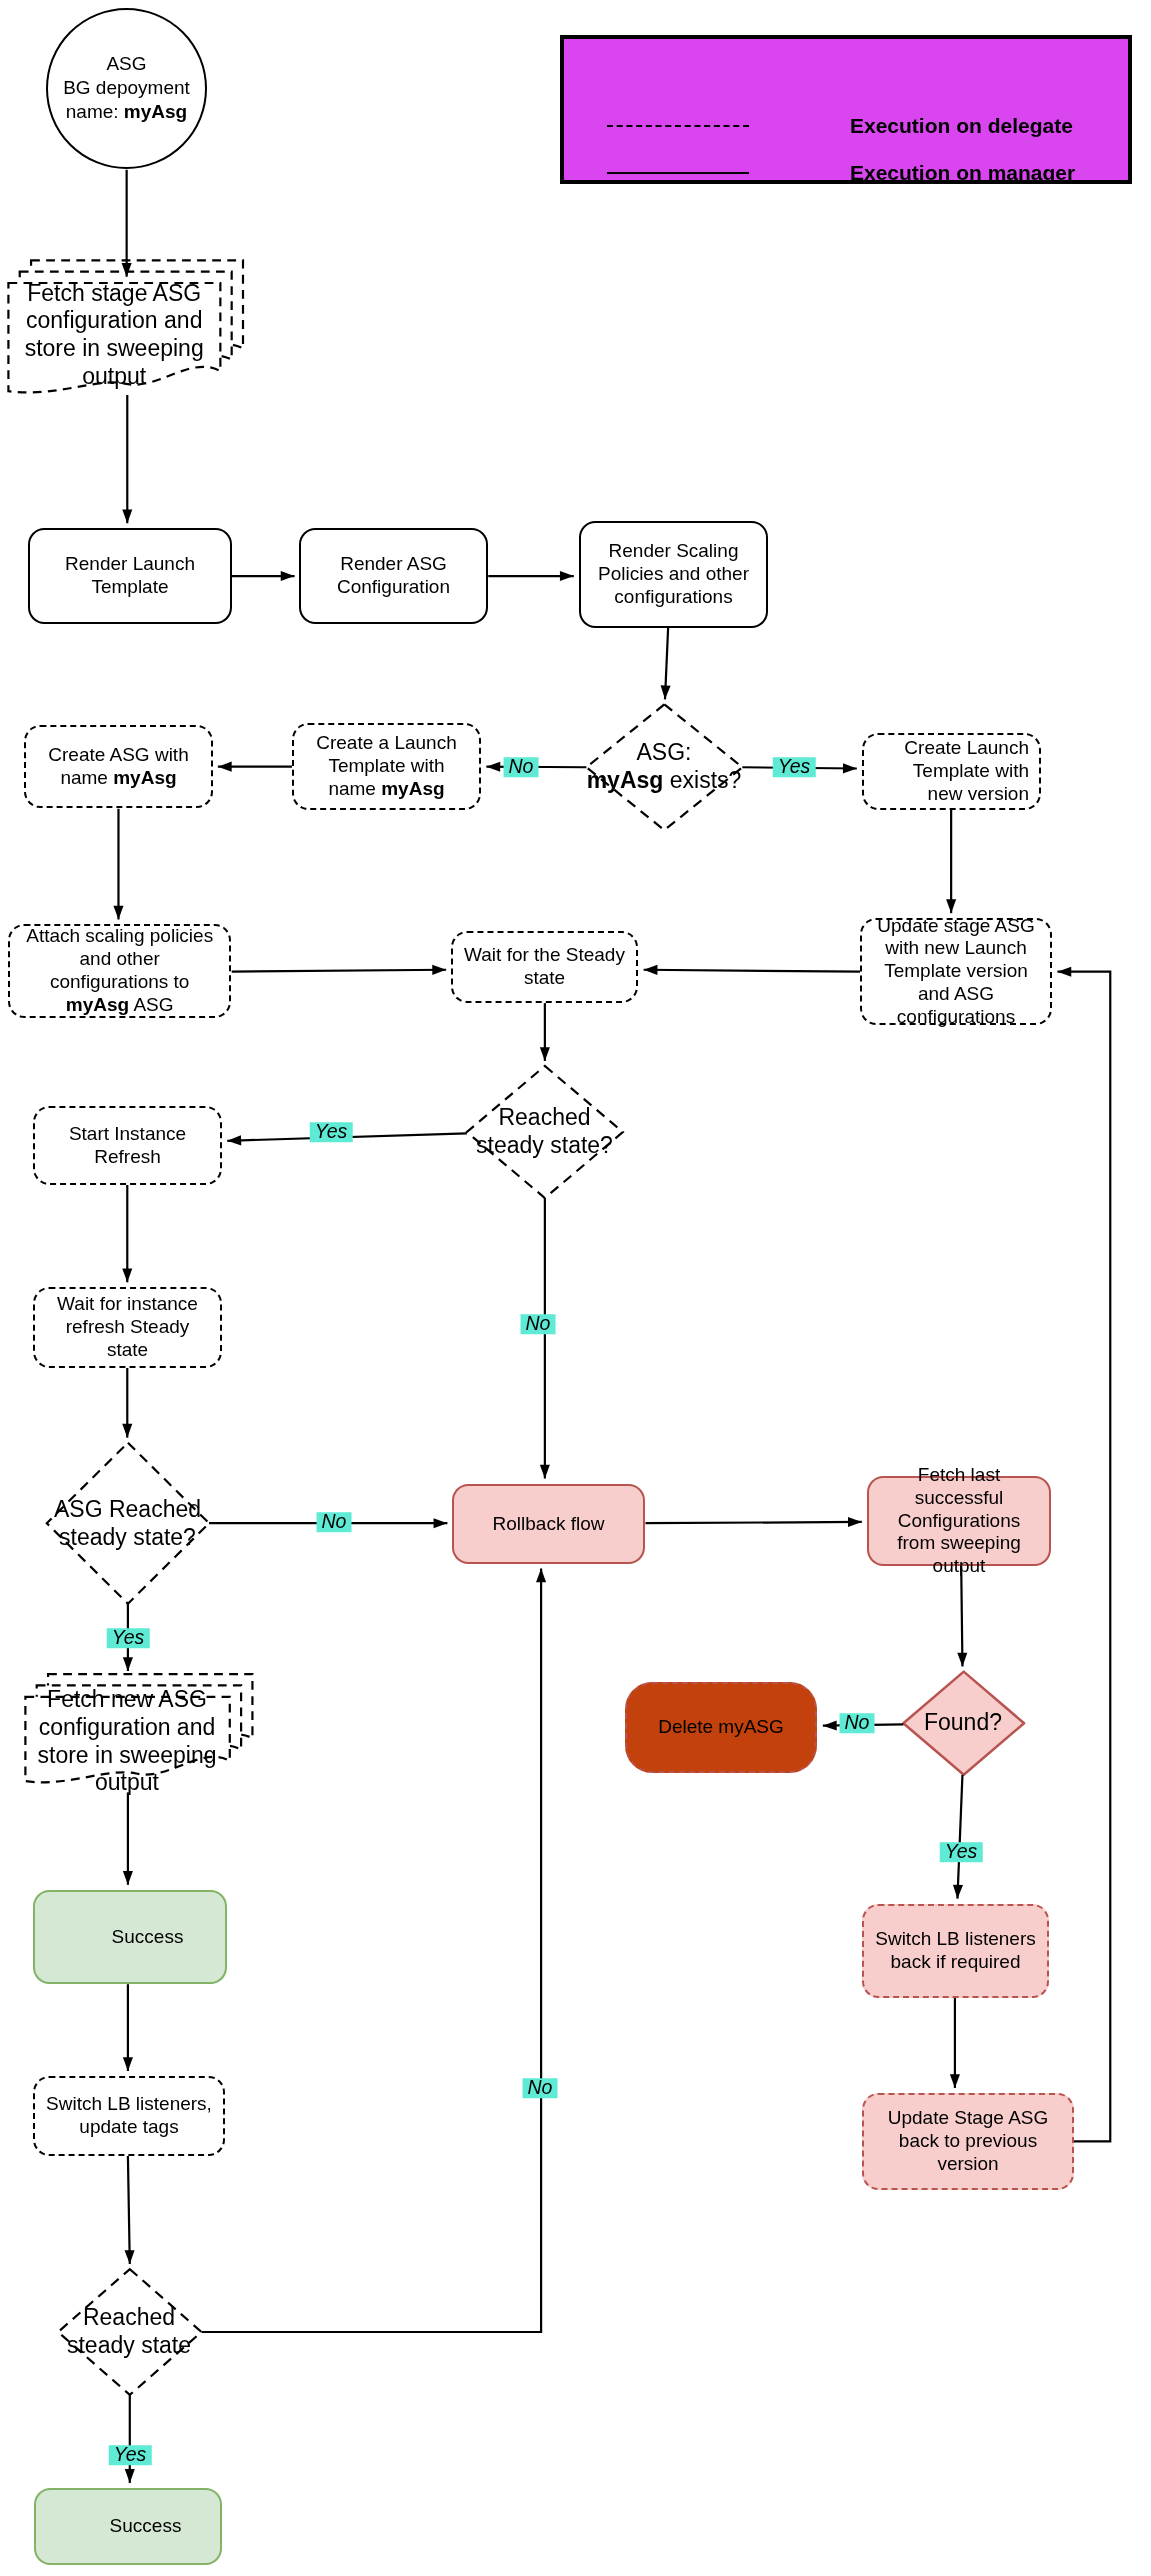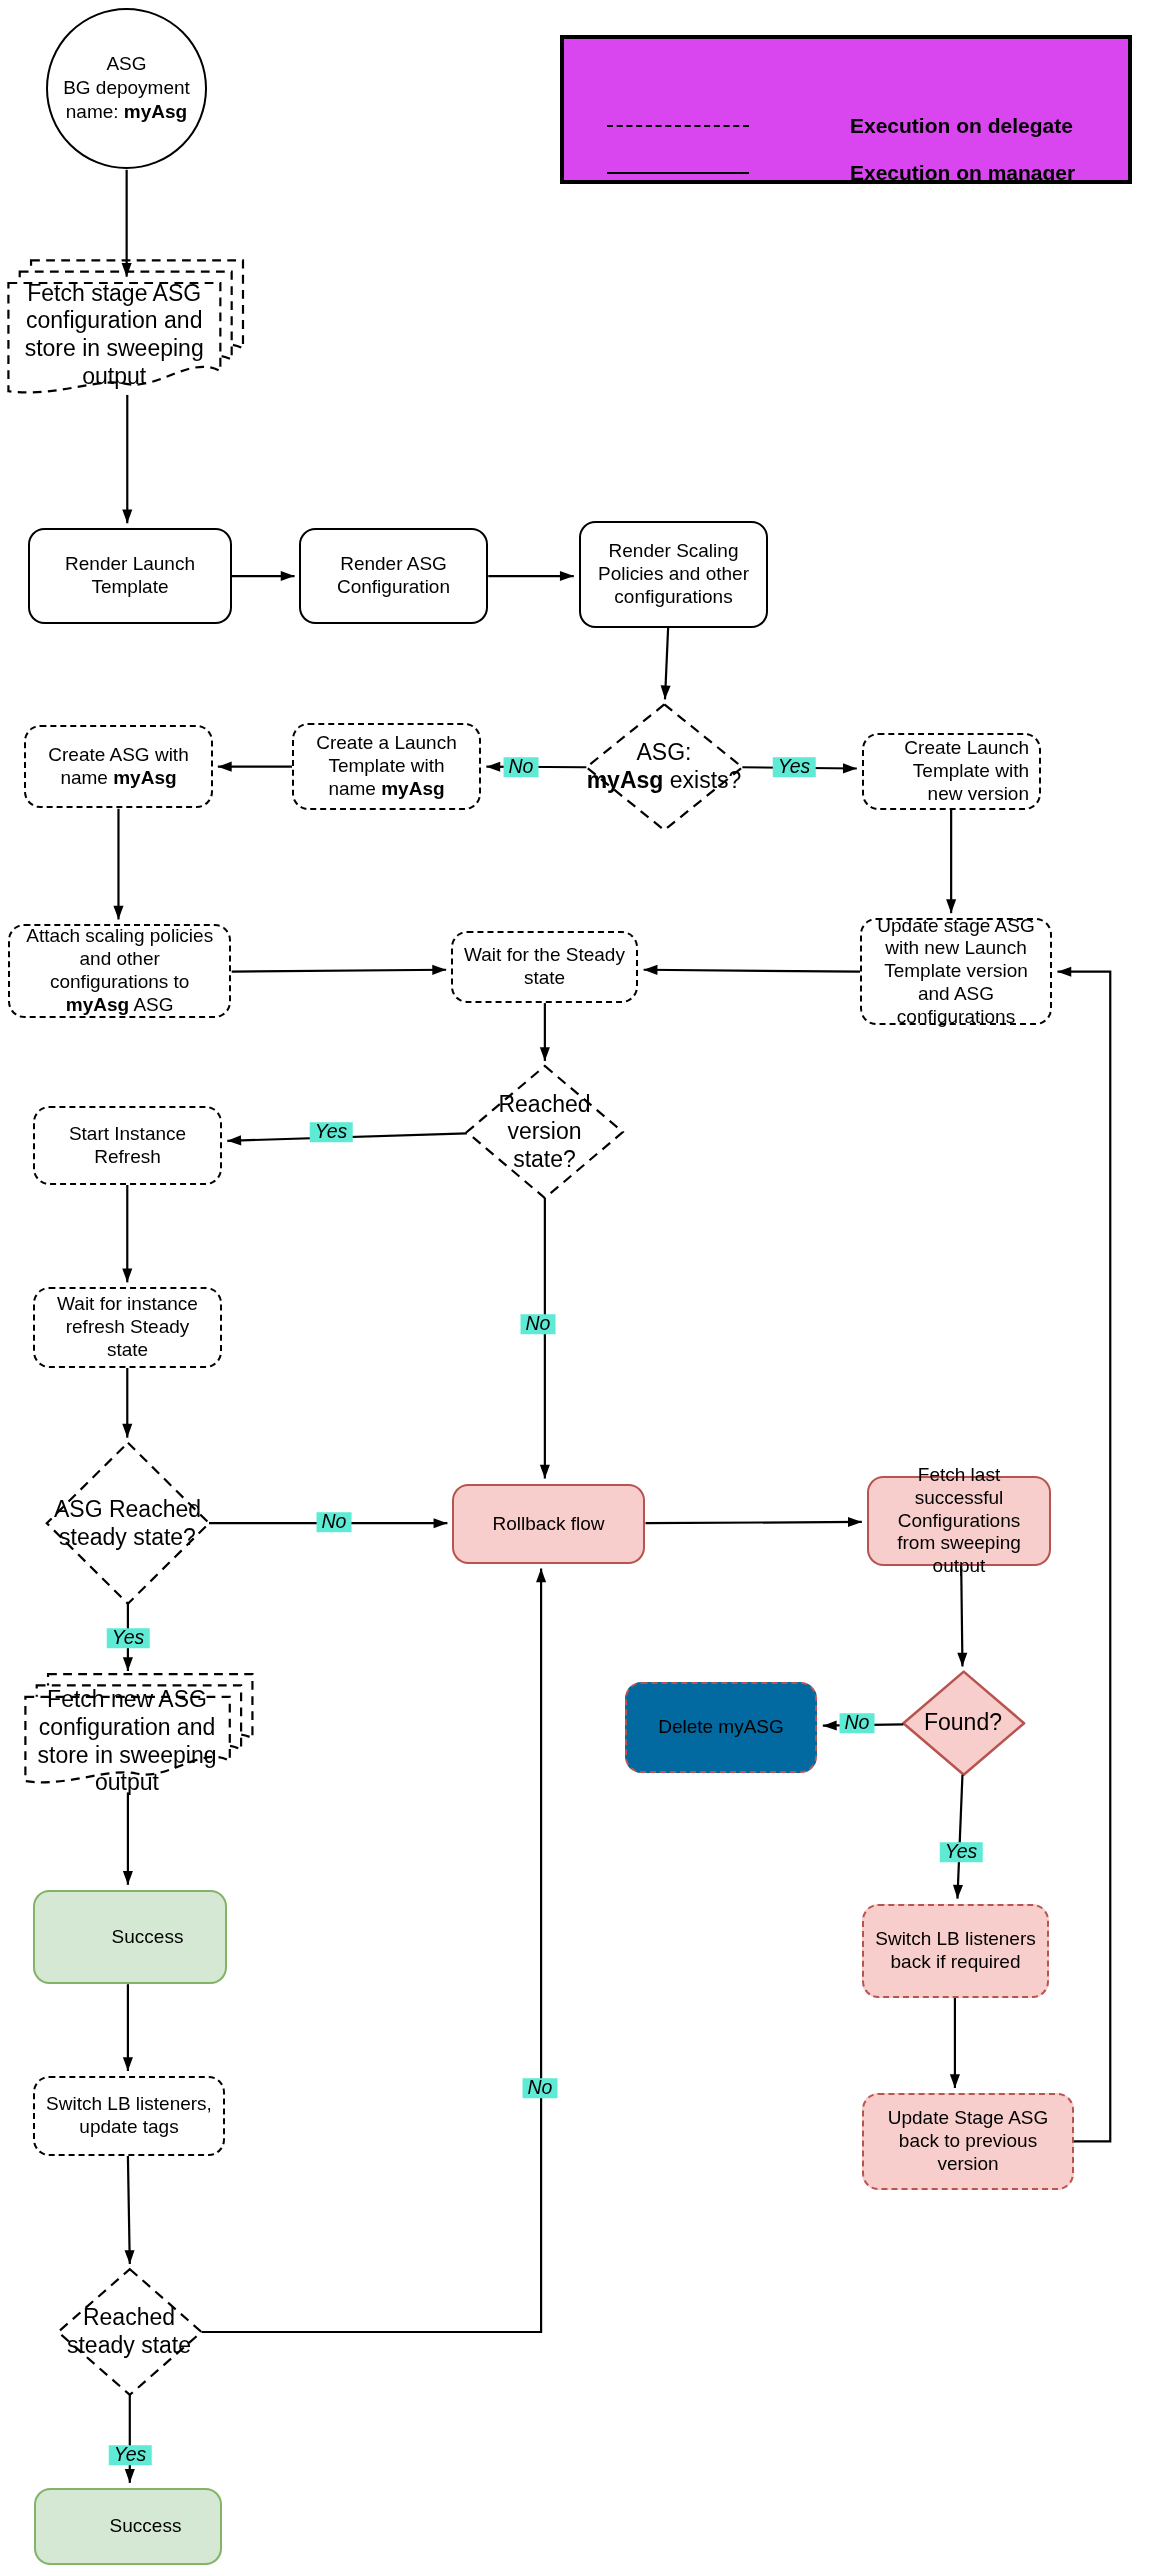--- a/index.html
+++ b/index.html
@@ -151,21 +151,21 @@
   <div class="node" style="left:33px;top:2076px;width:192px;height:80px;">
     <span>Switch LB listeners, update tags</span>
   </div>
 
   <div class="node danger" style="left: 452px; top: 1484px; width: 193px; height: 80px; background: rgb(248, 206, 204); border-color: rgb(184, 84, 80);">
     <span>Rollback flow</span>
   </div>
   <div class="node danger" style="left: 867px; top: 1476px; width: 184px; height: 90px; background: rgb(248, 206, 204); border-color: rgb(184, 84, 80);">
     <span>Fetch last successful Configurations from sweeping output</span>
   </div>
-  <div class="node danger-dashed" style="left: 625px; top: 1682px; width: 192px; height: 91px; background: #0369a1; border-color: rgb(184, 84, 80);">
+  <div class="node danger-dashed" style="left: 625px; top: 1682px; width: 192px; height: 91px; background: #c2410c; border-color: rgb(184, 84, 80); border-radius: 27px;">
     <span>Delete myASG</span>
   </div>
   <div class="node danger-dashed" style="left: 862px; top: 1904px; width: 187px; height: 94px; background: rgb(248, 206, 204); border-color: rgb(184, 84, 80);">
     <span>Switch LB listeners back if required</span>
   </div>
   <div class="node danger-dashed" style="left: 862px; top: 2093px; width: 212px; height: 97px; background: rgb(248, 206, 204); border-color: rgb(184, 84, 80);">
     <span>Update Stage ASG back to previous version</span>
   </div>
 
   <div class="node success" style="left: 33px; top: 1890px; width: 194px; height: 94px; background: rgb(213, 232, 212); border-color: rgb(130, 179, 102);">
@@ -173,21 +173,21 @@
   </div>
   <div class="node success" style="left: 34px; top: 2488px; width: 188px; height: 77px; background: rgb(213, 232, 212); border-color: rgb(130, 179, 102);">
     <span>Success</span>
   </div>
 
   <div class="overlay" style="left:586px;top:718px;width:156px;height:98px;">
     <div>ASG:</div>
     <div><b>myAsg</b><span> exists?</span></div>
   </div>
   <div class="overlay" style="left:473px;top:1088px;width:143px;height:88px;">
-    <span>Reached version state?</span>
+    <span>Reached steady state?</span>
   </div>
   <div class="overlay" style="left:52px;top:1478px;width:151px;height:91px;">
     <span>ASG Reached steady state?</span>
   </div>
   <div class="overlay" style="left:909px;top:1698px;width:108px;height:50px;">
     <span>Found?</span>
   </div>
   <div class="overlay" style="left:60px;top:2288px;width:138px;height:88px;">
     <span>Reached steady state</span>
   </div>

